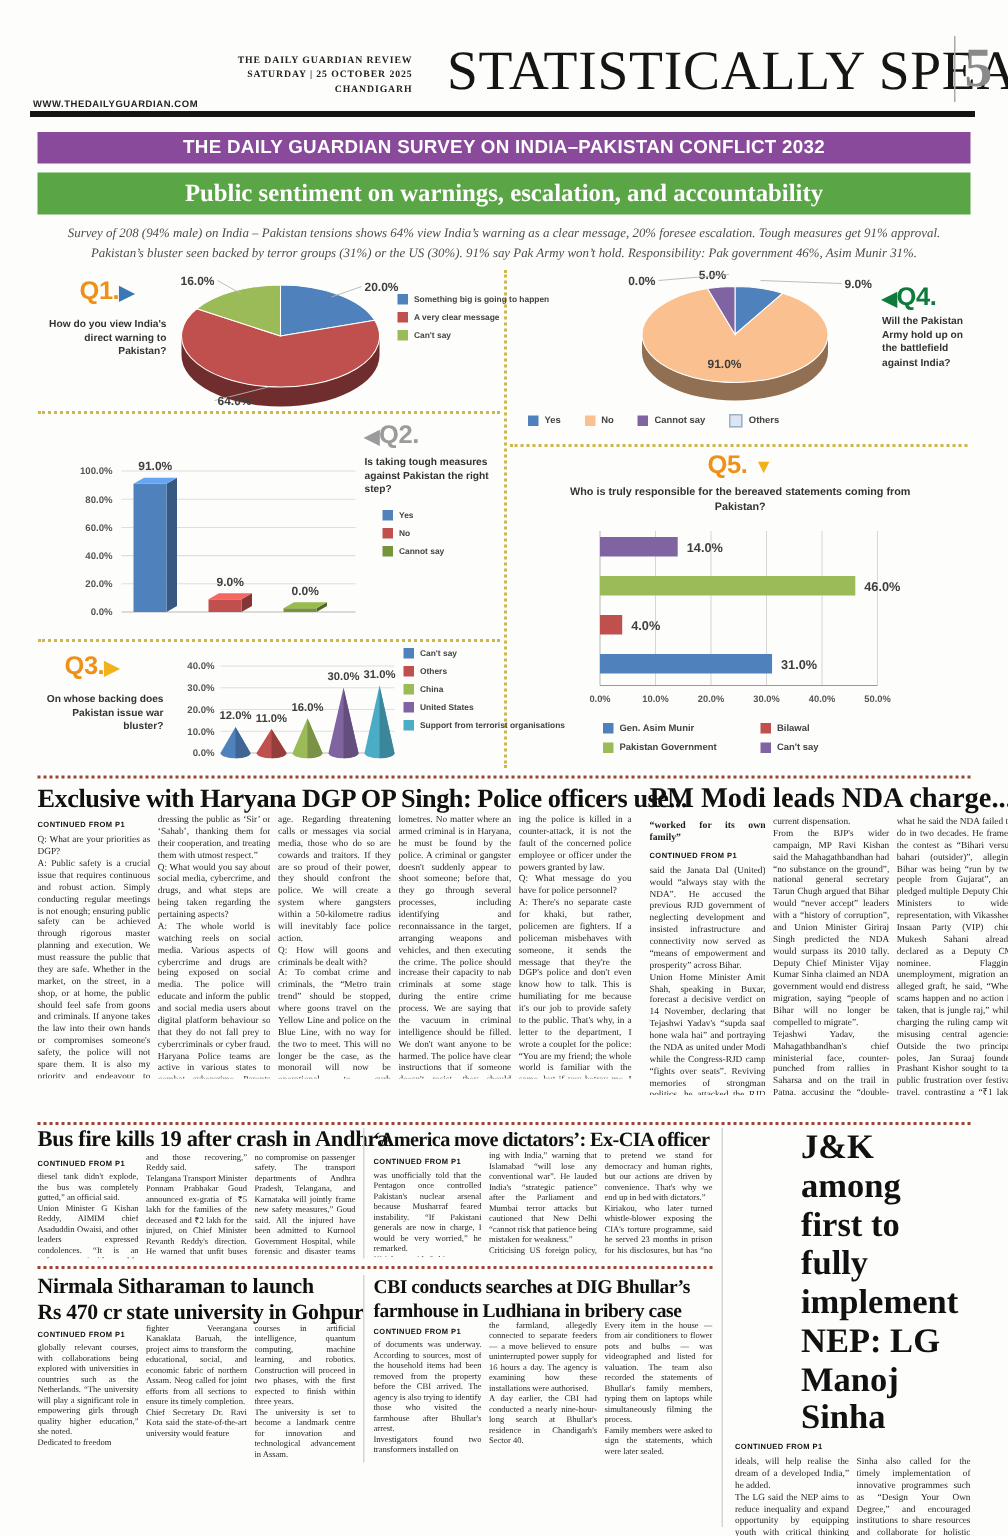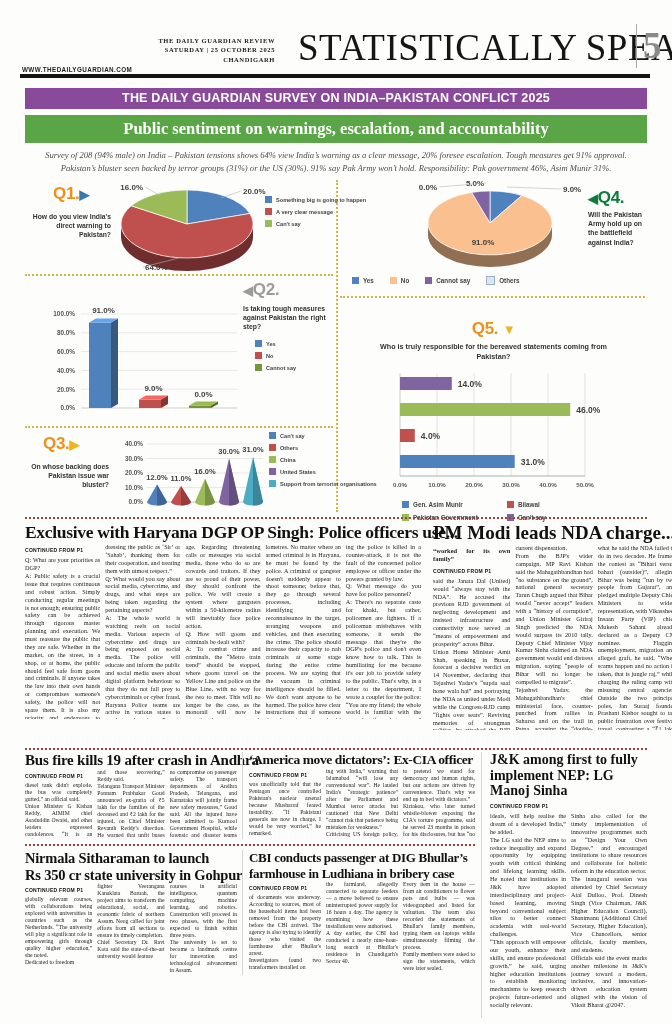--- a/index.html
+++ b/index.html
@@ -59,40 +59,40 @@
   .lower-left{width:450px;}
   .lrow{display:flex;}
   .art-bus{width:212px;} .art-bus h3{font-size:15px;letter-spacing:-.2px;}
   .art-am{flex:1;border-left:1px solid #d5d5d5;padding-left:6px;margin-left:5px;} .art-am h3{font-size:13.5px;letter-spacing:-.4px;}
   .lrow .cols{height:70px;} .lrow .coltext{font-size:5.7px;line-height:1.22;}
   .sep-red2{border-top:2px dotted #9c4434;margin:5px 0 4px;}
   .art-nir{width:212px;} .art-nir h3{font-size:14.5px;line-height:1.15;letter-spacing:-.2px;}
   .art-cbi{flex:1;border-left:1px solid #d5d5d5;padding-left:6px;margin-left:5px;} .art-cbi h3{font-size:13px;line-height:1.2;letter-spacing:-.3px;}
   .lrow2 .cols{height:92px;}
   .art-jk{flex:1;border-left:1px solid #d5d5d5;padding-left:8px;margin-left:6px;}
-  .art-jk h3{font-size:14px;line-height:1.12;white-space:normal;}
+  .art-jk h3{font-size:23px;line-height:1.12;white-space:normal;margin-left:44px;}
   .art-jk .cols{height:196px;} .art-jk .coltext{font-size:6.2px;}
 </style>
 </head>
 <body>
 
 <div class="page">
 
   <div class="mast-info">
     <div>THE DAILY GUARDIAN REVIEW</div>
     <div>SATURDAY | 25 OCTOBER 2025</div>
     <div>CHANDIGARH</div>
   </div>
   <div class="mast-site">WWW.THEDAILYGUARDIAN.COM</div>
   <div class="mast-title">STATISTICALLY SPEAKING</div>
   <div class="mast-vr"></div>
   <div class="mast-page">5</div>
   <div class="mast-rule"></div>
 
-  <div class="banner purple" id="banner-purple" style="background: rgb(138, 74, 155);">THE DAILY GUARDIAN SURVEY ON  INDIA–PAKISTAN CONFLICT 2025</div>
+  <div class="banner purple" id="banner-purple" style="background: rgb(138, 74, 155);">THE DAILY GUARDIAN SURVEY ON  INDIA–PAKISTAN CONFLICT 2032</div>
   <div class="banner green" id="banner-green" style="background: rgb(90, 166, 70); font-family: Liberation Serif, serif;">Public sentiment on warnings, escalation, and accountability</div>
   <p class="intro">Survey of 208 (94% male) on India – Pakistan tensions shows 64% view India’s warning as a clear message, 20% foresee escalation. Tough measures get 91% approval.
 Pakistan’s bluster seen backed by terror groups (31%) or the US (30%). 91% say Pak Army won’t hold. Responsibility: Pak government 46%, Asim Munir 31%.</p>
 
   <div class="charts">
     <div class="vdot"></div>
 
     <div class="c-left">
 
       <div class="qblock" style="top:0;height:92px;">
@@ -268,21 +268,21 @@
               <span>Cannot say</span>
             </div>
             <div class="lg-item">
               <span class="sw" style="background: rgb(220, 230, 242); border: 1px solid rgb(154, 176, 200);"></span>
               <span>Others</span>
             </div>
           </div>
       </div>
       <div class="hdot" style="left:0;width:305px;top:118px;"></div>
 
-      <div class="qblock" style="top:141px;height:214px;">
+      <div class="qblock" style="top:122px;height:214px;">
         <div class="q5head">
           <div class="qtag">
             <span class="qnum" style="color: rgb(239, 144, 25);">Q5.</span> <span class="qarrow" style="color: rgb(240, 179, 28);">▼</span>
           </div>
           <div class="q5q">Who is truly responsible for the bereaved statements coming from Pakistan?</div>
         </div>
         <svg id="q5svg" style="left:10px;top:52px;" width="292" height="120">
             <line x1="50" y1="2" x2="50" y2="105" stroke="#b9b9b9" stroke-width="0.7"></line>
             <text x="50" y="116" text-anchor="middle" font-size="6.2" fill="#555" font-weight="bold" font-family="&quot;Liberation Sans&quot;,sans-serif">0.0%</text>
             <line x1="87" y1="2" x2="87" y2="105" stroke="#d6d6d6" stroke-width="0.7"></line>
@@ -399,35 +399,35 @@
 Criticising US foreign policy, he added, “We like</div>
             <div class="coltext">to pretend we stand for democracy and human rights, but our actions are driven by convenience. That's why we end up in bed with dictators.”
 Kiriakou, who later turned whistle-blower exposing the CIA's torture programme, said he served 23 months in prison for his disclosures, but has “no regrets.”</div>
           </div>
         </div>
       </div>
       <div class="sep-red2"></div>
       <div class="lrow lrow2">
         <div class="art-nir">
           <h3>Nirmala Sitharaman to launch
-Rs 350 cr state university in Gohpur</h3>
+Rs 470 cr state university in Gohpur</h3>
           <div class="cols">
             <div class="coltext" style="display:flex;flex-direction:column;">
               <div class="continued">CONTINUED FROM P1</div>
               <div class="coltext">globally relevant courses, with collaborations being explored with universities in countries such as the Netherlands. “The university will play a significant role in empowering girls through quality higher education,” she noted.
 Dedicated to freedom</div>
             </div>
             <div class="coltext">fighter Veerangana Kanaklata Baruah, the project aims to transform the educational, social, and economic fabric of northern Assam. Neog called for joint efforts from all sections to ensure its timely completion.
 Chief Secretary Dr. Ravi Kota said the state-of-the-art university would feature</div>
             <div class="coltext">courses in artificial intelligence, quantum computing, machine learning, and robotics. Construction will proceed in two phases, with the first expected to finish within three years.
 The university is set to become a landmark centre for innovation and technological advancement in Assam.</div>
           </div>
         </div>
         <div class="art-cbi">
-          <h3>CBI conducts passenger at DIG Bhullar’s
+          <h3>CBI conducts searches at DIG Bhullar’s
 farmhouse in Ludhiana in bribery case</h3>
           <div class="cols">
             <div class="coltext" style="display:flex;flex-direction:column;">
               <div class="continued">CONTINUED FROM P1</div>
               <div class="coltext">of documents was underway. According to sources, most of the household items had been removed from the property before the CBI arrived. The agency is also trying to identify those who visited the farmhouse after Bhullar's arrest.
 Investigators found two transformers installed on</div>
             </div>
             <div class="coltext">the farmland, allegedly connected to separate feeders — a move believed to ensure uninterrupted power supply for 16 hours a day. The agency is examining how these installations were authorised.
 A day earlier, the CBI had conducted a nearly nine-hour-long search at Bhullar's residence in Chandigarh's Sector 40.</div>
             <div class="coltext">Every item in the house — from air conditioners to flower pots and bulbs — was videographed and listed for valuation. The team also recorded the statements of Bhullar's family members, typing them on laptops while simultaneously filming the process.

